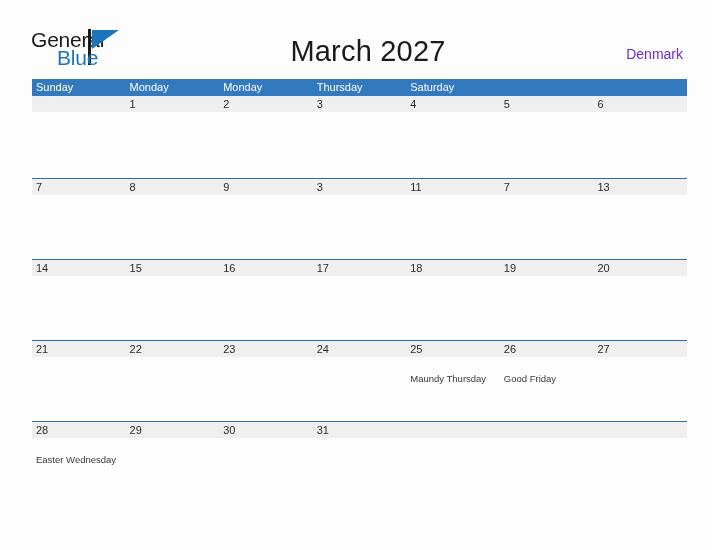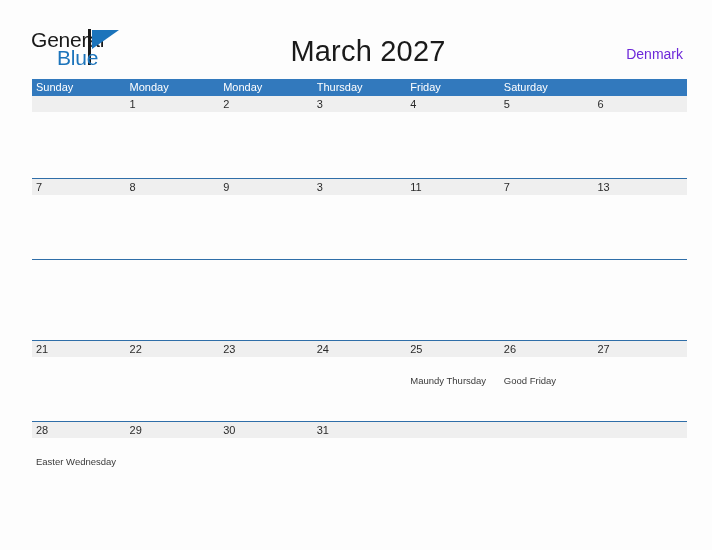--- a/index.html
+++ b/index.html
@@ -159,26 +159,27 @@
 
   .events {
     display: flex;
     width: 655px;
     height: 62px;
   }
   .events .ev {
     width: 93.571px;
     box-sizing: border-box;
     padding-left: 4px;
-    padding-top: 18px;
+    padding-top: 8px;
     font-size: 9.5px;
     line-height: 12px;
     color: #3a3a3a;
     white-space: nowrap;
     overflow: visible;
+    margin-top: 8px;
   }
 </style>
 </head>
 <body>
 
 <div class="page">
 
   <div class="header">
 
     <div class="brand">
@@ -194,21 +195,20 @@
     <div class="cal-locale">Denmark</div>
   </div>
 
   <div class="grid">
 
     <div class="weekhead">
       <div class="wh">Sunday</div>
       <div class="wh">Monday</div>
       <div class="wh">Monday</div>
       <div class="wh">Thursday</div>
-      <div class="wh">Friday</div>
       <div class="wh">Saturday</div>
     </div>
 
     <div class="week first">
       <div class="daynums">
         <div class="dn"></div>
         <div class="dn">1</div>
         <div class="dn">2</div>
         <div class="dn">3</div>
         <div class="dn">4</div>
@@ -241,20 +241,29 @@
         <div class="ev"></div>
         <div class="ev"></div>
         <div class="ev"></div>
         <div class="ev"></div>
         <div class="ev"></div>
         <div class="ev"></div>
       </div>
     </div>
 
     <div class="week">
+      <div class="daynums">
+        <div class="dn">14</div>
+        <div class="dn">15</div>
+        <div class="dn">16</div>
+        <div class="dn">17</div>
+        <div class="dn">18</div>
+        <div class="dn">19</div>
+        <div class="dn">20</div>
+      </div>
       <div class="events">
         <div class="ev"></div>
         <div class="ev"></div>
         <div class="ev"></div>
         <div class="ev"></div>
         <div class="ev"></div>
         <div class="ev"></div>
         <div class="ev"></div>
       </div>
     </div>

